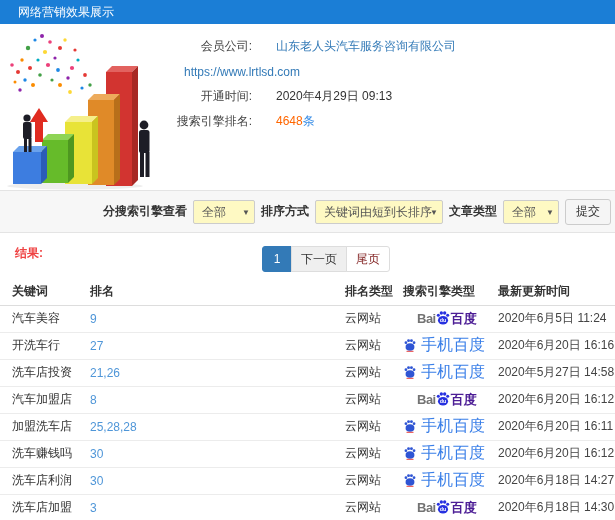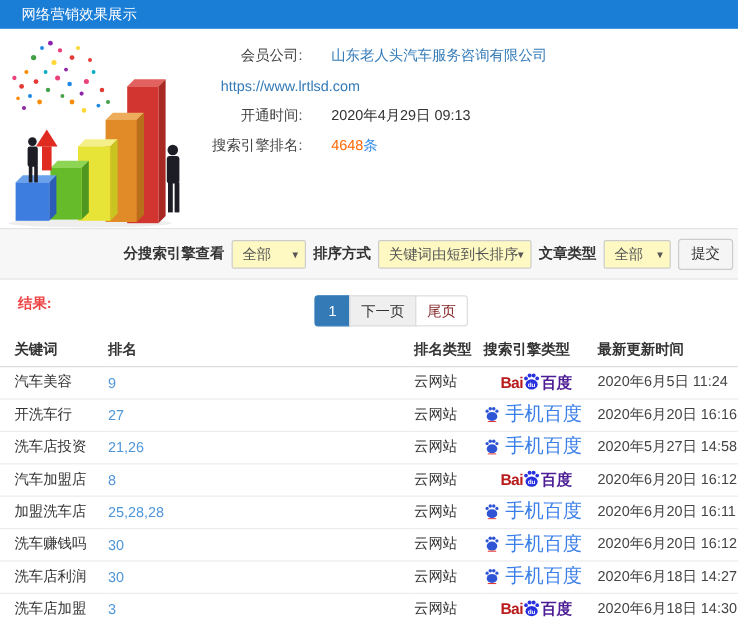--- a/index.html
+++ b/index.html
@@ -74,21 +74,21 @@
     border-bottom:1px solid #ececec; padding:0 2px; overflow:hidden; white-space:nowrap;
   }
   th { color:#333; font-weight:bold; border-bottom:1px solid #ddd; }
   .col-kw { width:88px; } .col-rank { width:255px; } .col-type { width:58px; }
   .col-eng { width:95px; } .col-time { width:119px; }
   td.kw, th.kw { padding-left:12px; }
   td.rank { color:#4f96d8; }
   td.time { color:#444; }
   
   .logo-pc { display:inline-flex; align-items:center; font-weight:bold; font-size:13px; }
-  .logo-pc .bai { color:#b91c1c; letter-spacing:-0.5px;padding-left:14px; }
+  .logo-pc .bai { color:#737373; letter-spacing:-0.5px;padding-left:14px; }
   .logo-pc .cn { color:#4c1d95; margin-left:1px; }
   .logo-pc svg { margin:0 -1px 2px -1px; }
   .logo-mobile { display:inline-flex; align-items:center; color:#3a7fe8; font-size:16px; }
   .logo-mobile svg { margin-right:4px; margin-bottom:2px; }
 </style>
 </head>
 <body>
 
 <div class="page">
 

